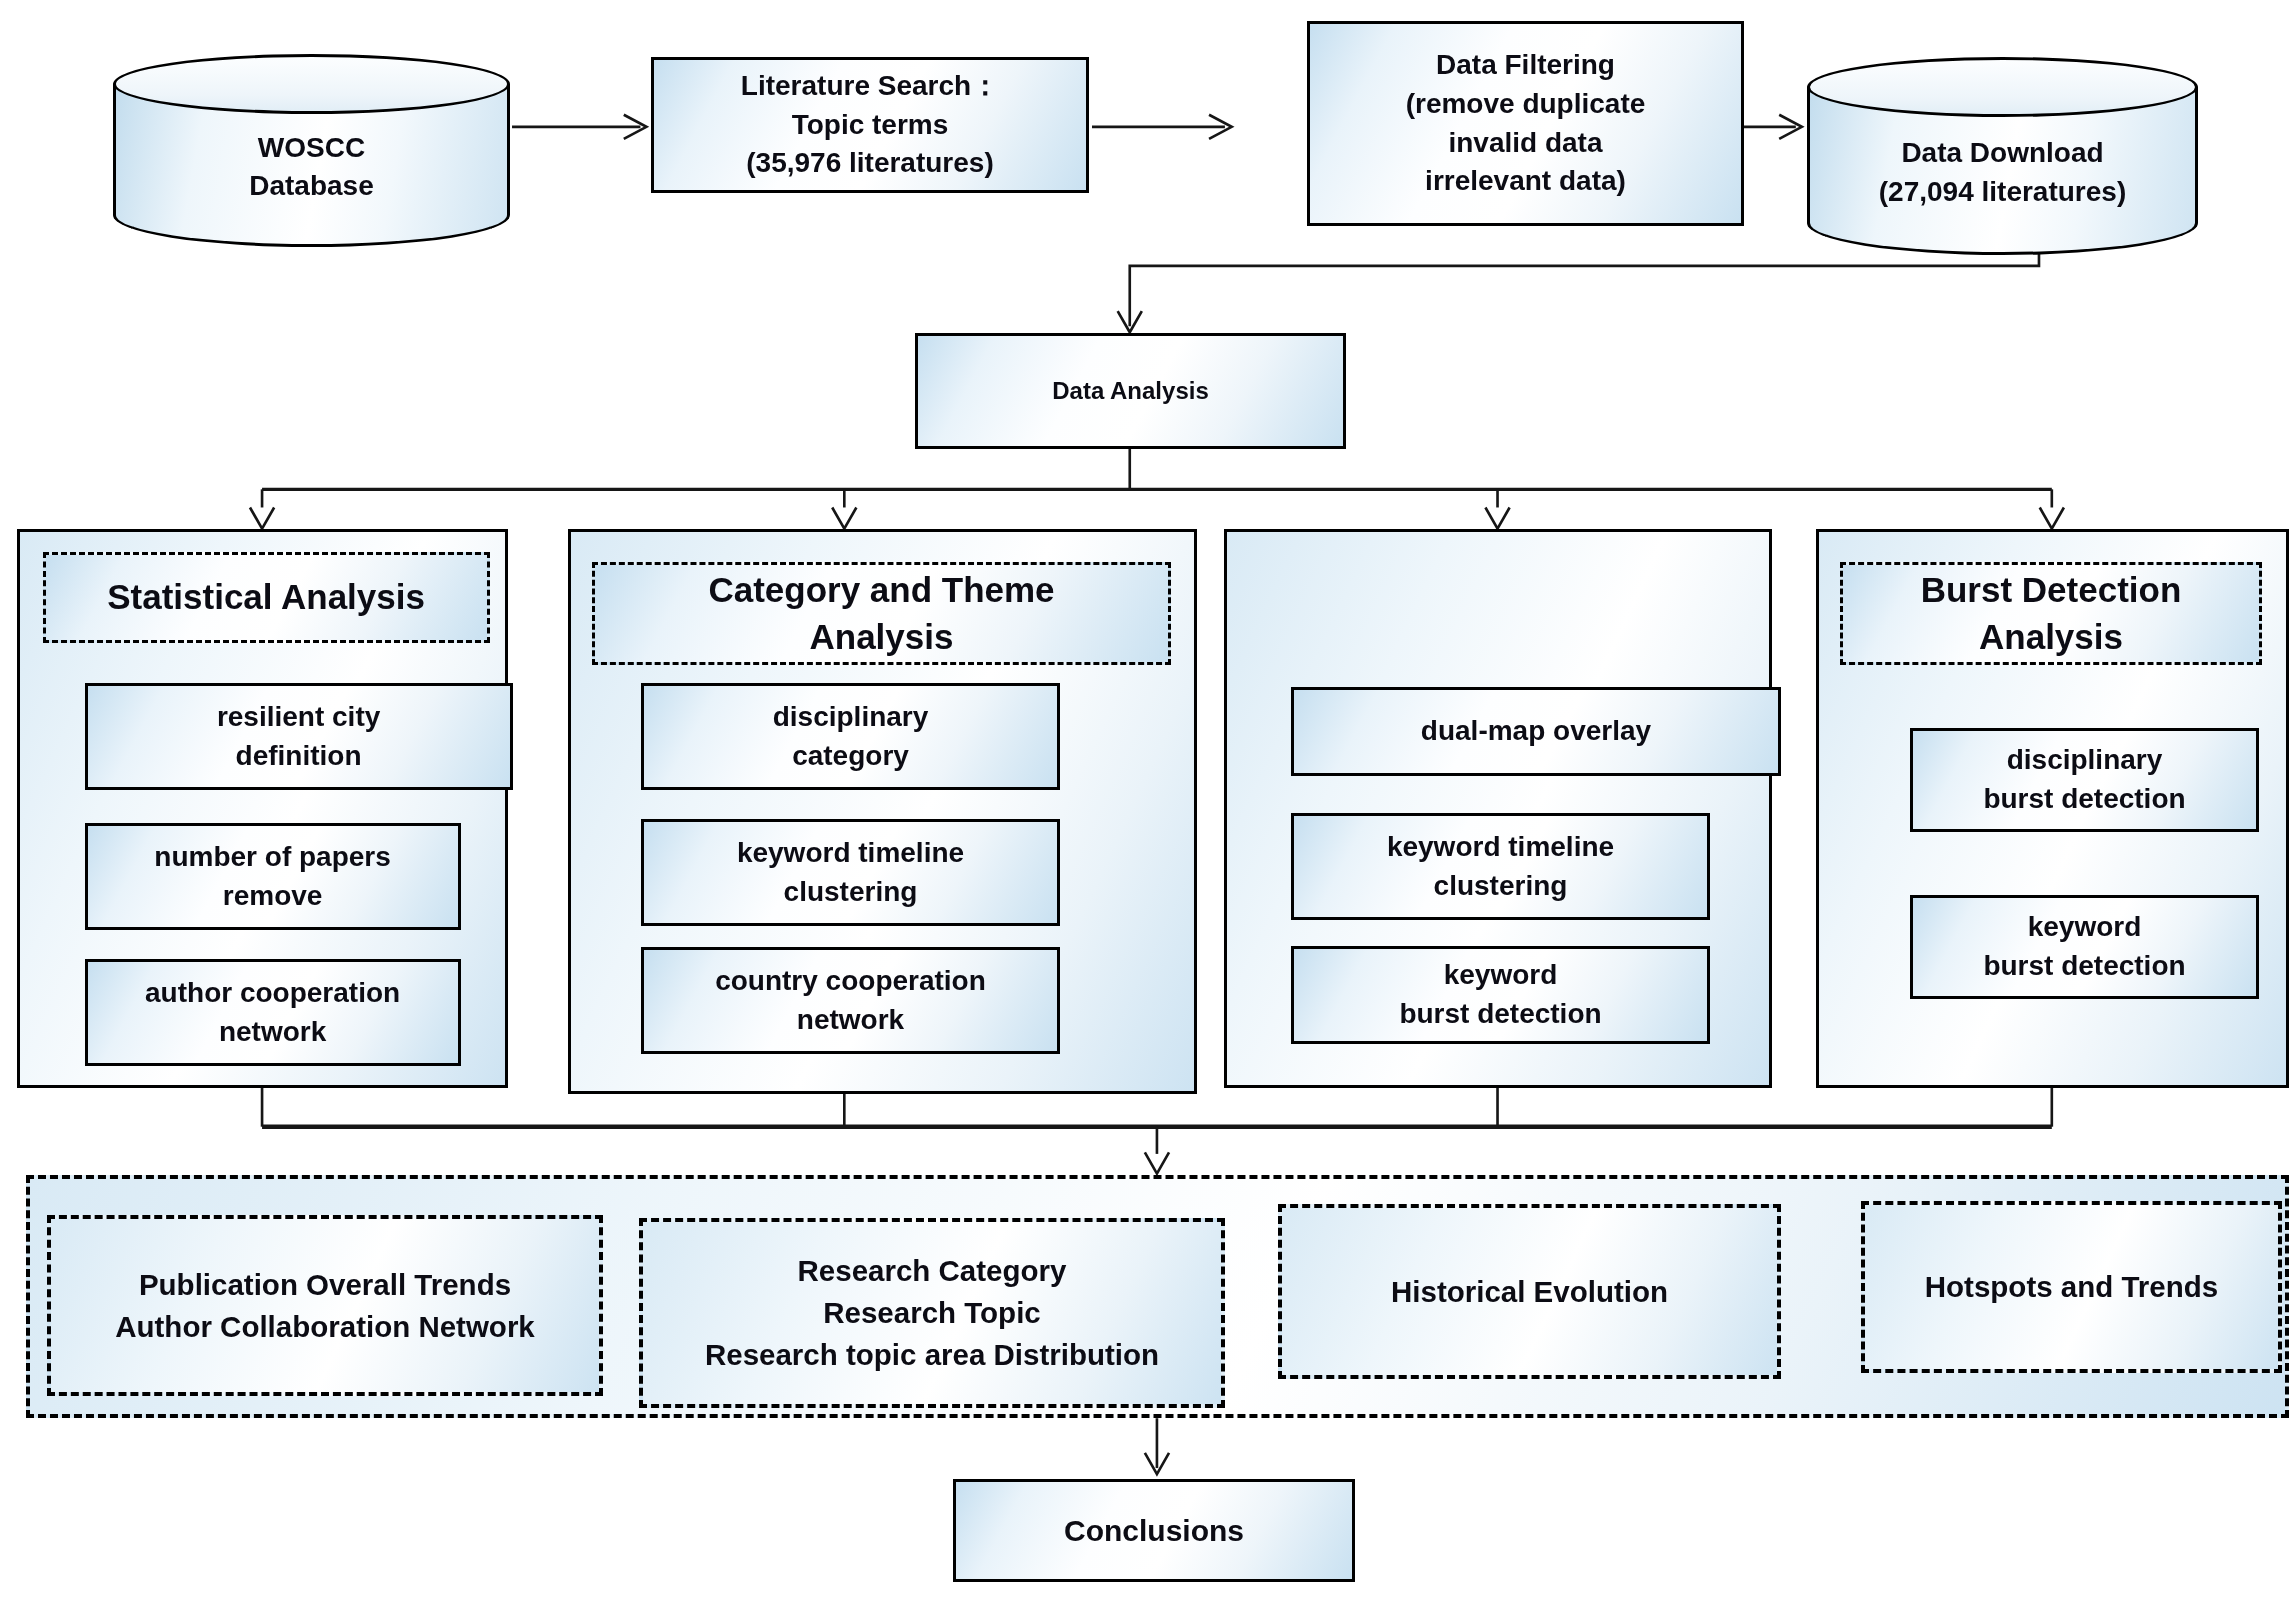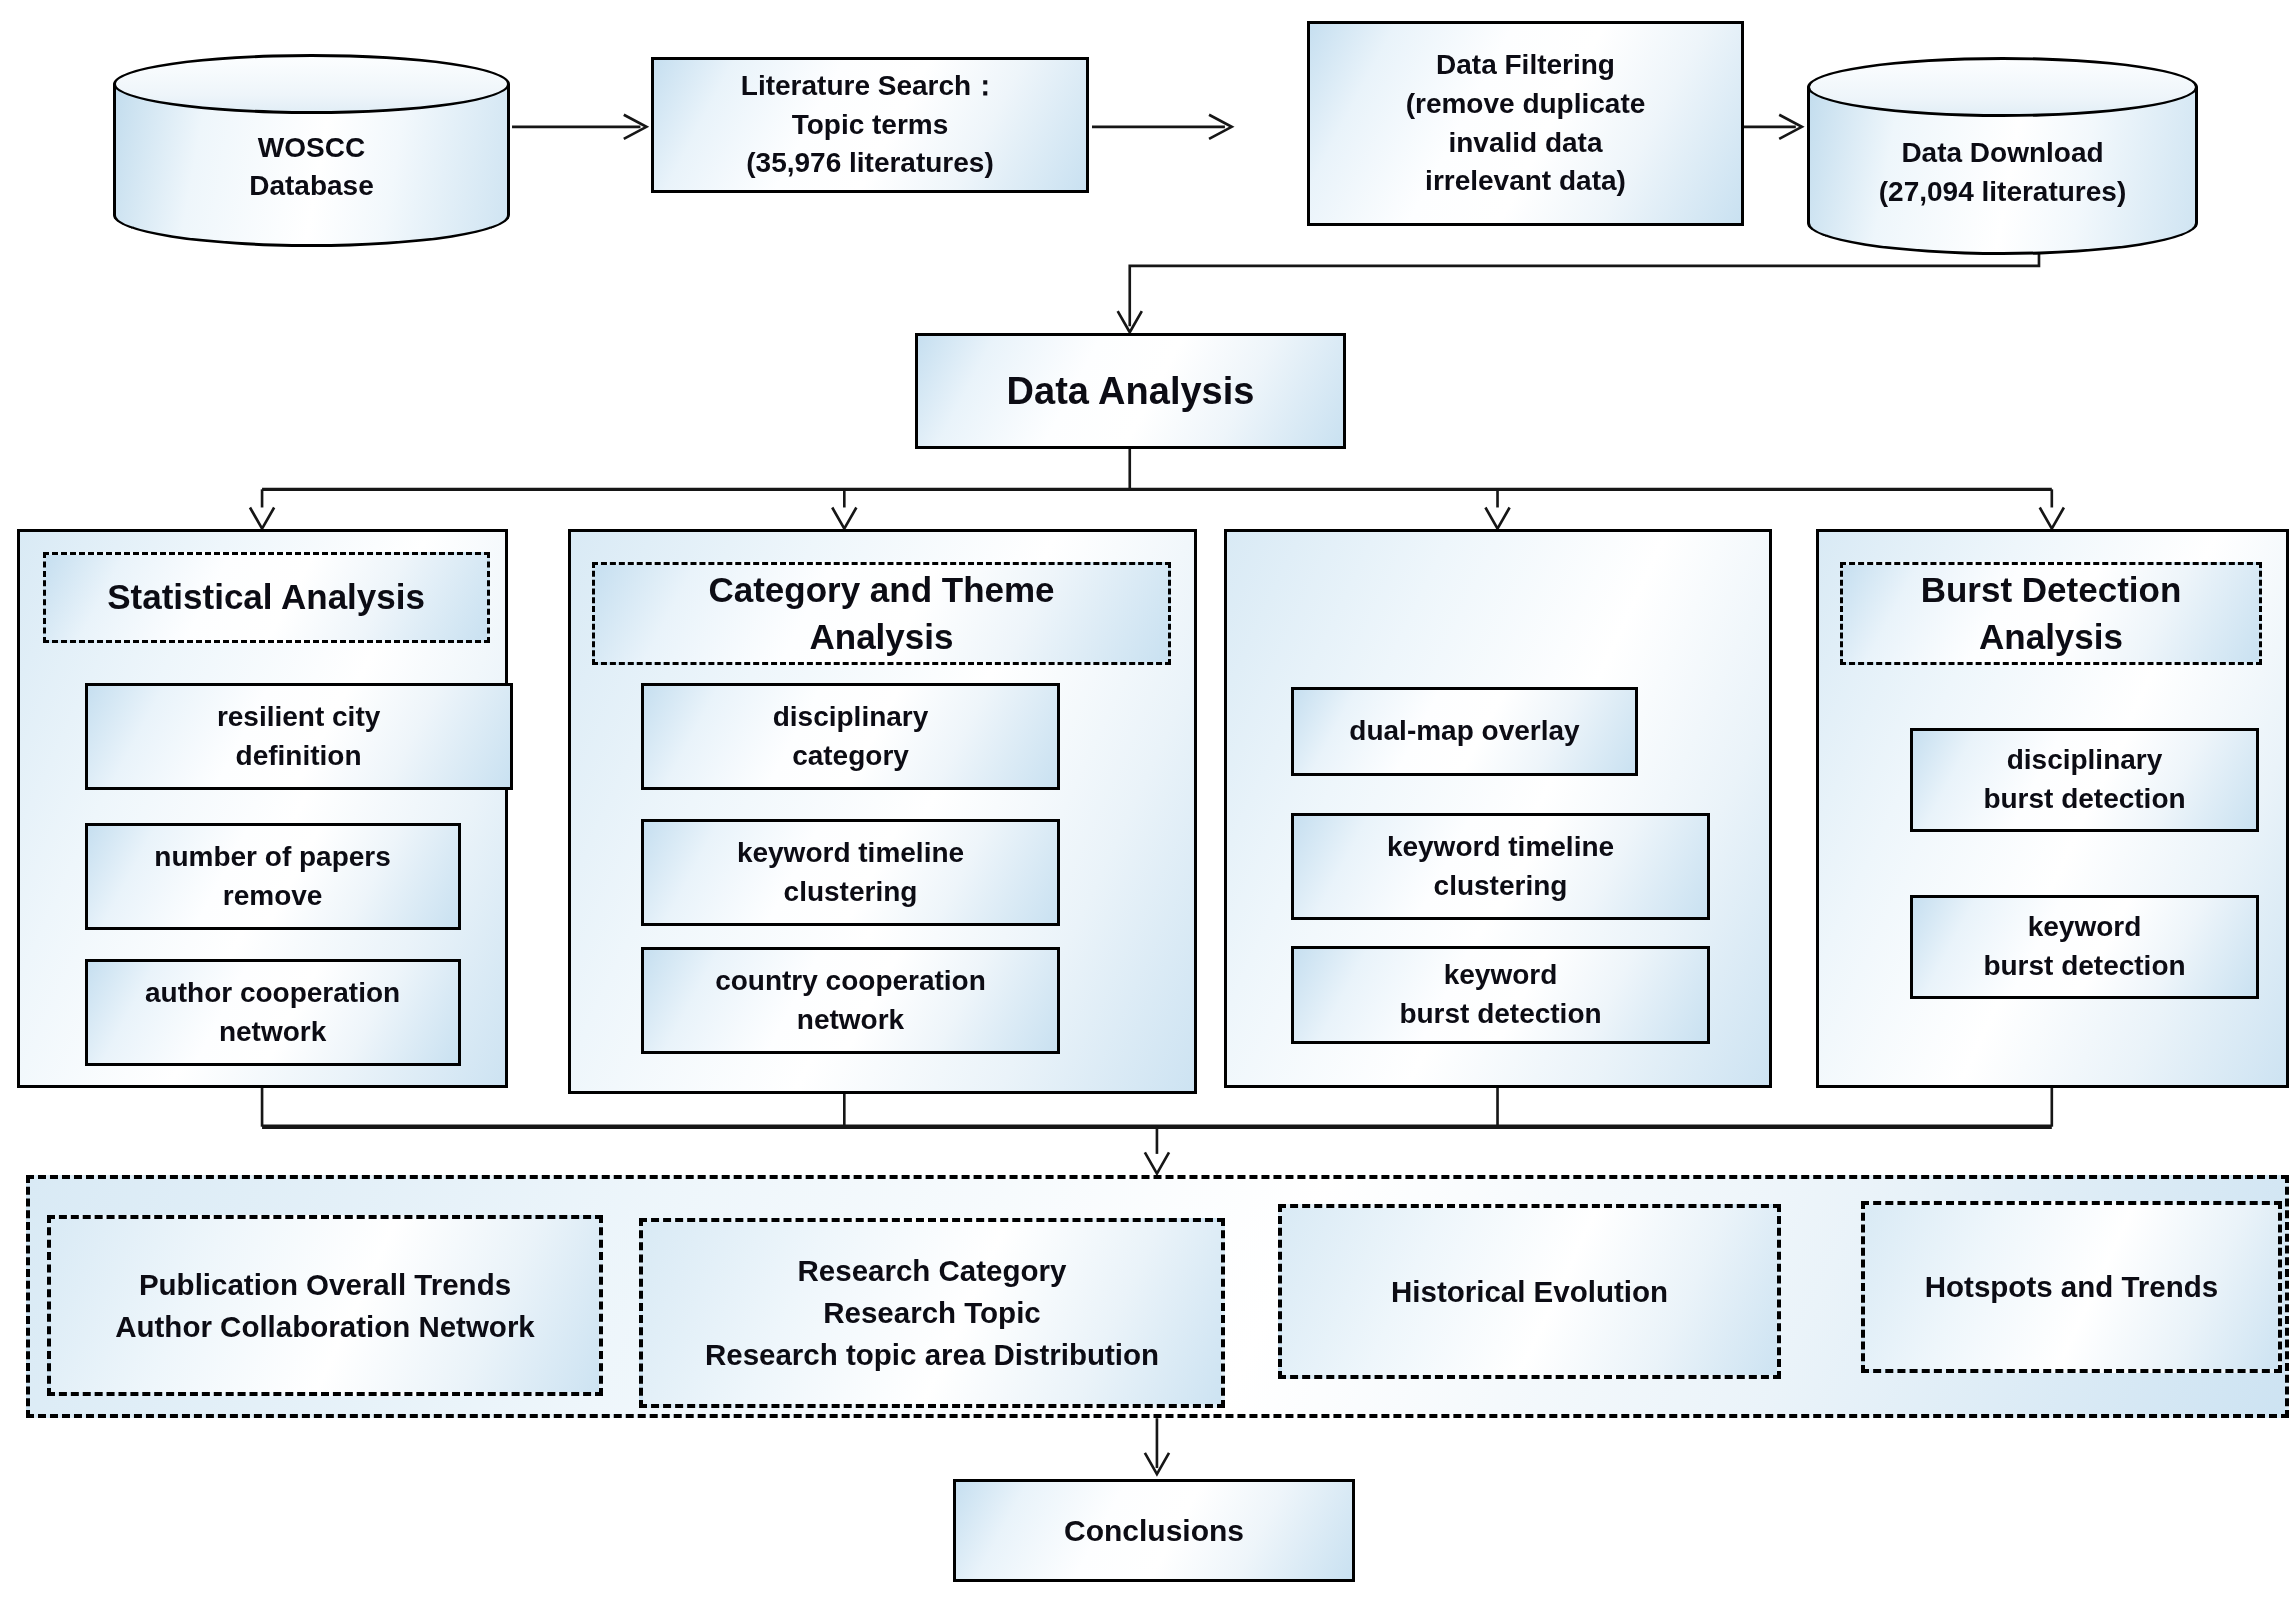--- a/index.html
+++ b/index.html
@@ -22,21 +22,21 @@
     white-space:pre-line;
     z-index:2;
   }
   .grad {
     background:linear-gradient(118deg,#c6dff0 0%,#e9f3fa 16%,#fdfeff 38%,#ffffff 55%,#eef5fa 74%,#c9e1f1 100%);
   }
   .grad-soft {
     background:linear-gradient(115deg,#d9eaf5 0%,#eef6fb 28%,#ffffff 55%,#eaf3f9 78%,#cde3f2 100%);
   }
   .node { border:3px solid #000; font-size:28px; line-height:1.38; }
-  .fs-md { font-size:38px; }
+  .fs-md { font-size:24px; }
   .fs-lg { font-size:30px; }
 
   .col { border:3px solid #000; }
   .col-header { border:3px dashed #000; font-size:35px; line-height:1.32; }
   .sub { border:3px solid #000; font-size:28px; line-height:1.38; }
 
   .results-wrap { border:4.5px dashed #000; }
   .result { border:4.5px dashed #000; font-size:29.5px; line-height:1.42; }
 
   .cylinder { position:absolute; z-index:2; }
@@ -164,21 +164,21 @@
       <span>keyword timeline
 clustering</span>
     </div>
     <div class="sub grad" style="left:70px;width:419px;top:415px;height:107px">
       <span>country cooperation
 network</span>
     </div>
   </div>
 
   <div class="col grad-soft" style="left:1224px;top:529px;width:548px;height:559px">
-    <div class="sub grad" style="left:64px;width:347px;top:155px;height:89px">
+    <div class="sub grad" style="left:64px;width:490px;top:155px;height:89px">
       <span>dual-map overlay</span>
     </div>
     <div class="sub grad" style="left:64px;width:419px;top:281px;height:107px">
       <span>keyword timeline
 clustering</span>
     </div>
     <div class="sub grad" style="left:64px;width:419px;top:414px;height:98px">
       <span>keyword
 burst detection</span>
     </div>

